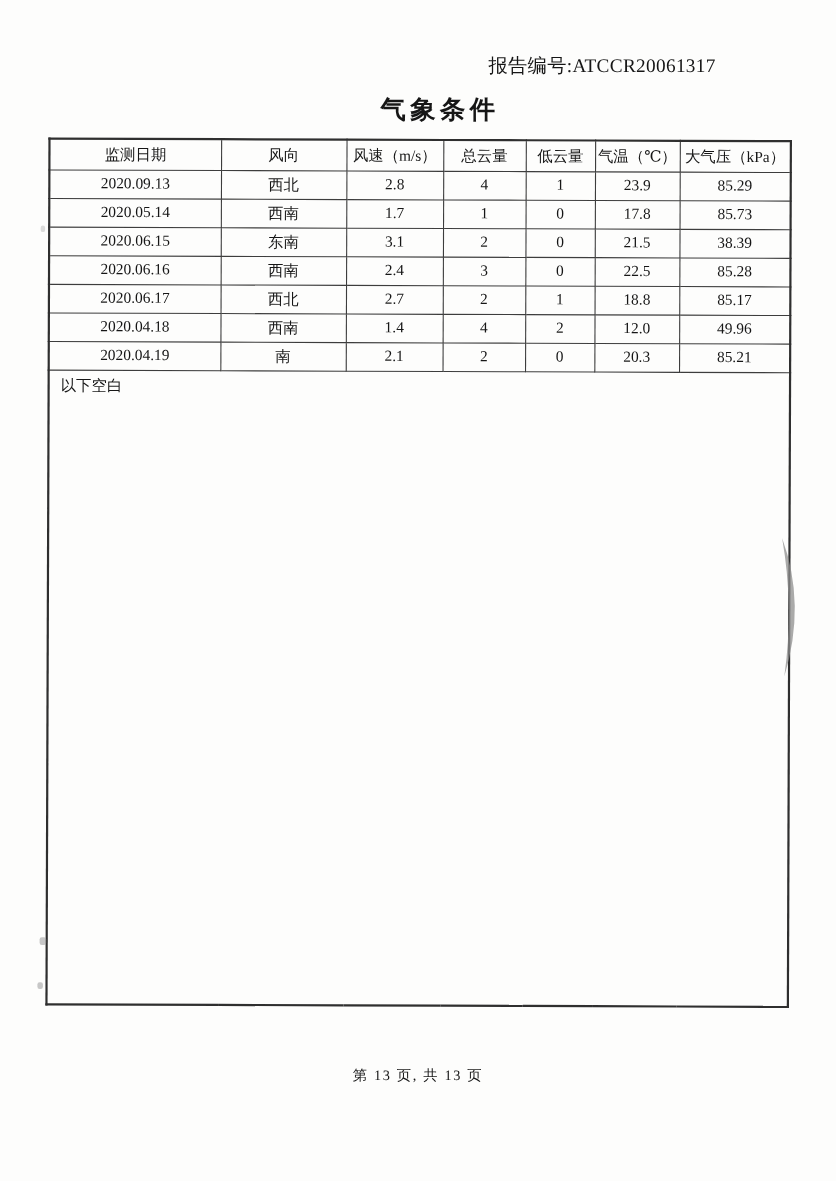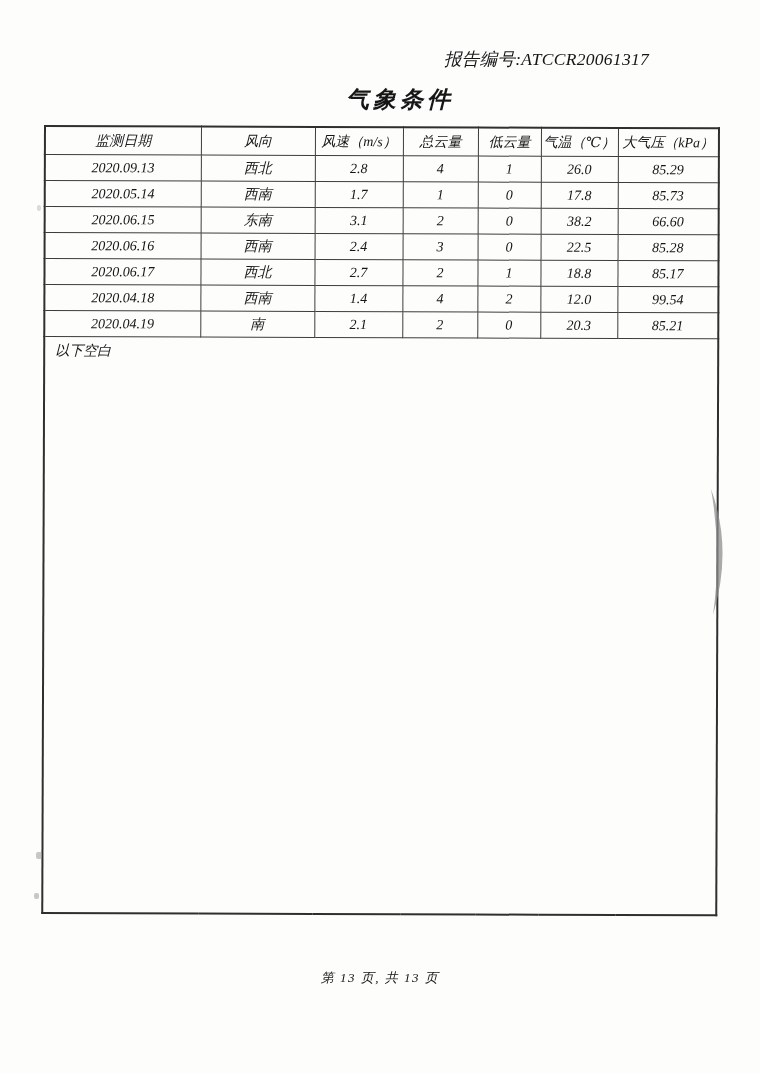--- a/index.html
+++ b/index.html
@@ -8,21 +8,20 @@
     background: #ffffff;
   }
   .page {
     position: relative;
     width: 760px;
     height: 1074px;
     background: #fdfdfc;
     overflow: hidden;
     font-family: "Liberation Serif", "DejaVu Serif", serif;
     color: #161616;
-    font-style: italic;
   }
   .report-no {
     position: absolute;
     top: 47px;
     left: 444px;
     font-size: 17.5px;
     letter-spacing: 0.3px;
     white-space: nowrap;
   }
   .doc-title {
@@ -125,40 +124,40 @@
         <th>大气压（kPa）</th>
       </tr>
     </thead>
     <tbody>
       <tr>
         <td>2020.09.13</td>
         <td>西北</td>
         <td>2.8</td>
         <td>4</td>
         <td>1</td>
-        <td>26.0</td>
+        <td>23.9</td>
         <td>85.29</td>
       </tr>
       <tr>
         <td>2020.05.14</td>
         <td>西南</td>
         <td>1.7</td>
         <td>1</td>
         <td>0</td>
         <td>17.8</td>
         <td>85.73</td>
       </tr>
       <tr>
         <td>2020.06.15</td>
         <td>东南</td>
         <td>3.1</td>
         <td>2</td>
         <td>0</td>
-        <td>38.2</td>
-        <td>66.60</td>
+        <td>21.5</td>
+        <td>38.39</td>
       </tr>
       <tr>
         <td>2020.06.16</td>
         <td>西南</td>
         <td>2.4</td>
         <td>3</td>
         <td>0</td>
         <td>22.5</td>
         <td>85.28</td>
       </tr>
@@ -171,21 +170,21 @@
         <td>18.8</td>
         <td>85.17</td>
       </tr>
       <tr>
         <td>2020.04.18</td>
         <td>西南</td>
         <td>1.4</td>
         <td>4</td>
         <td>2</td>
         <td>12.0</td>
-        <td>99.54</td>
+        <td>49.96</td>
       </tr>
       <tr>
         <td>2020.04.19</td>
         <td>南</td>
         <td>2.1</td>
         <td>2</td>
         <td>0</td>
         <td>20.3</td>
         <td>85.21</td>
       </tr>

